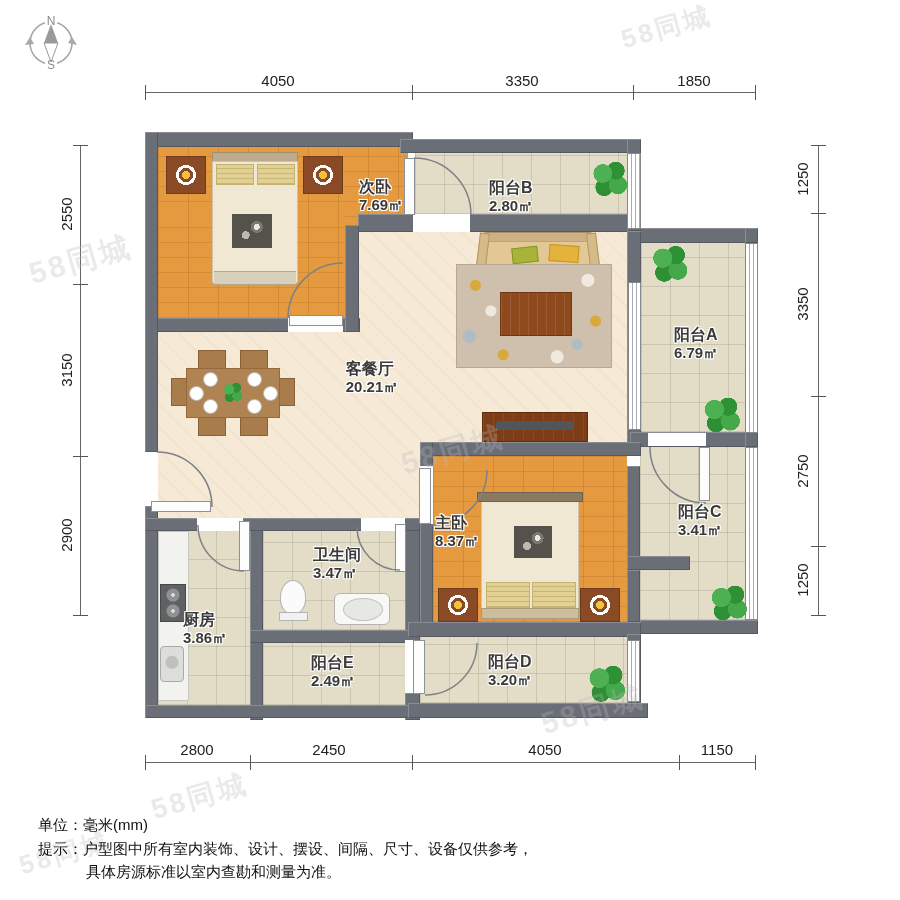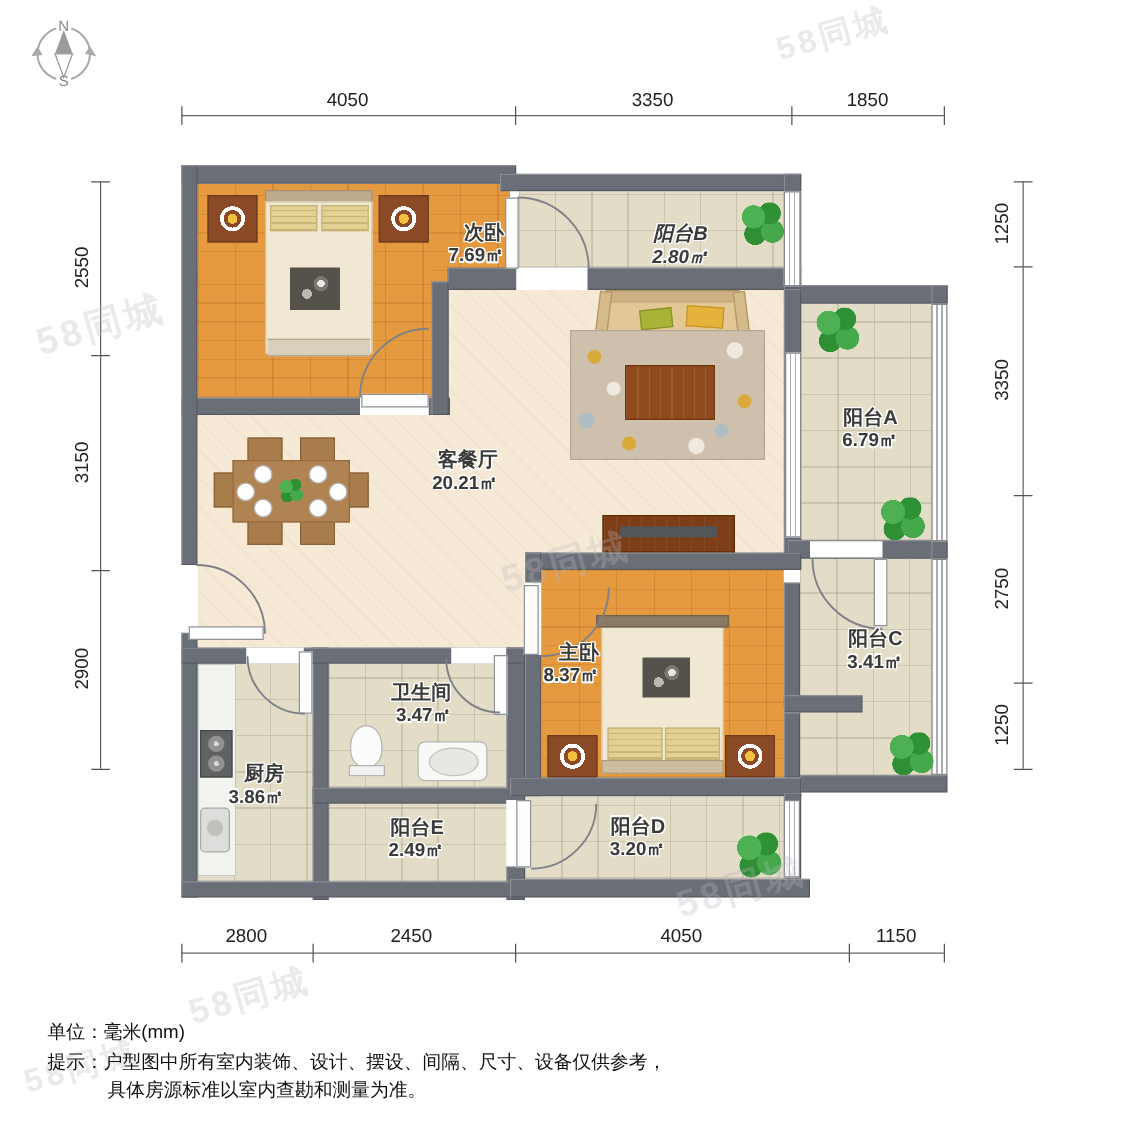--- a/index.html
+++ b/index.html
@@ -16,21 +16,21 @@
   .cream{position:absolute;background:#f6ead7;
     background-image:repeating-linear-gradient(45deg,rgba(205,185,155,.12) 0 2px,transparent 2px 16px);}
   
   .wall{position:absolute;background:#6a6e76;
     box-shadow:inset 1px 1px 0 rgba(255,255,255,.22), inset -1px -1px 0 rgba(0,0,0,.18);}
   .open{position:absolute;background:#ffffff;}
   .leaf{position:absolute;background:#fdfdfd;border:1px solid #8d9095;box-sizing:border-box;}
   .win{position:absolute;background:#fff;border:1px solid #84878c;box-sizing:border-box;
     background-image:repeating-linear-gradient(to right,#fff 0 3px,#a9adb2 3px 4px);}
   
-  .rlabel{position:absolute;transform:translate(-50%,-50%);text-align:right;color:#3a3a3a;
+  .rlabel{position:absolute;transform:translate(-50%,-50%);text-align:left;color:#3a3a3a;
     font-weight:bold;line-height:1.15;white-space:nowrap;
     text-shadow:-1px -1px 0 #fff,1px -1px 0 #fff,-1px 1px 0 #fff,1px 1px 0 #fff,0 1px 0 #fff,0 -1px 0 #fff;}
   .rlabel .nm{font-size:16px;}
   .rlabel .ar{font-size:15px;}
   
   .dline{position:absolute;background:#666;}
   .tick{position:absolute;background:#555;}
   .dnum{position:absolute;transform:translate(-50%,-50%);font-size:15px;color:#222;white-space:nowrap;}
   .dnumv{position:absolute;transform:translate(-50%,-50%) rotate(-90deg);font-size:15px;color:#222;white-space:nowrap;}
   
@@ -219,21 +219,21 @@
   <div class="plant" style="left:592px;top:162px;width:36px;height:36px;"></div>
   <div class="plant" style="left:652px;top:246px;width:36px;height:38px;"></div>
   <div class="plant" style="left:703px;top:398px;width:38px;height:36px;"></div>
   <div class="plant" style="left:710px;top:586px;width:38px;height:36px;"></div>
   <div class="plant" style="left:588px;top:666px;width:38px;height:38px;"></div>
 
   <div class="rlabel" style="left:381px;top:196px;">
     <div class="nm">次卧</div>
       <div class="ar">7.69㎡</div>
     </div>
-  <div class="rlabel" style="left:544px;top:197px;font-style:italic;">
+  <div class="rlabel" style="left:511px;top:197px;">
     <div class="nm">阳台B</div>
       <div class="ar">2.80㎡</div>
     </div>
   <div class="rlabel" style="left:372px;top:378px;">
     <div class="nm">客餐厅</div>
       <div class="ar">20.21㎡</div>
     </div>
   <div class="rlabel" style="left:696px;top:344px;">
     <div class="nm">阳台A</div>
       <div class="ar">6.79㎡</div>

